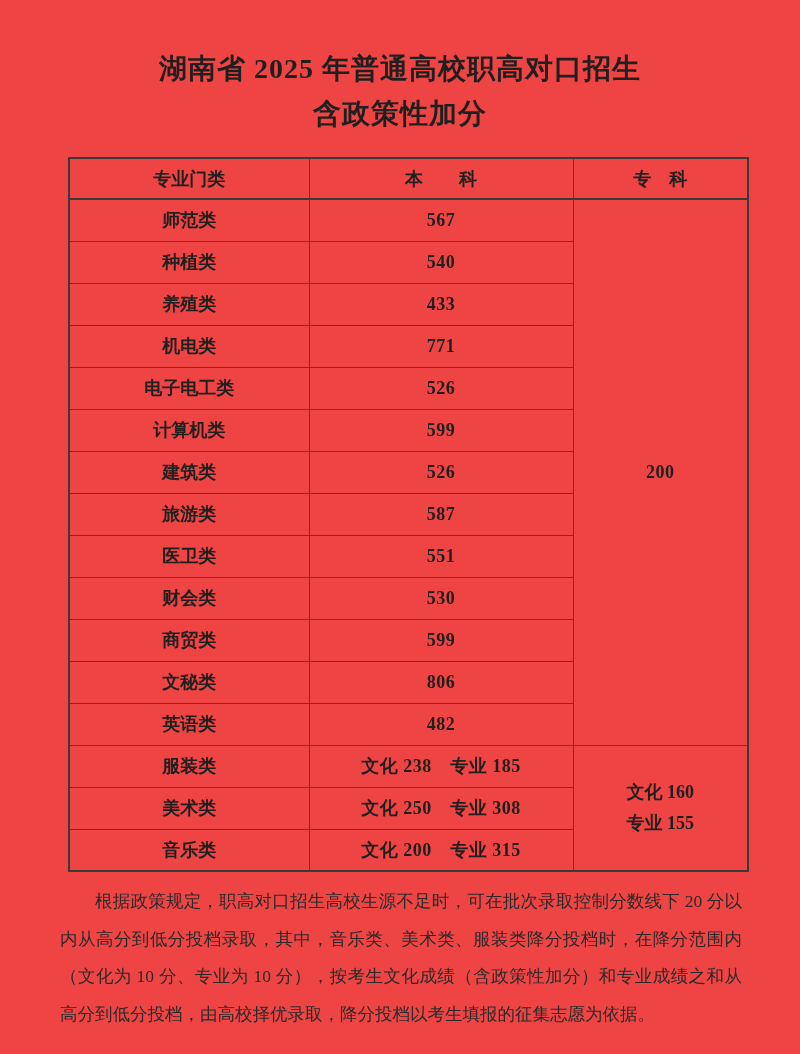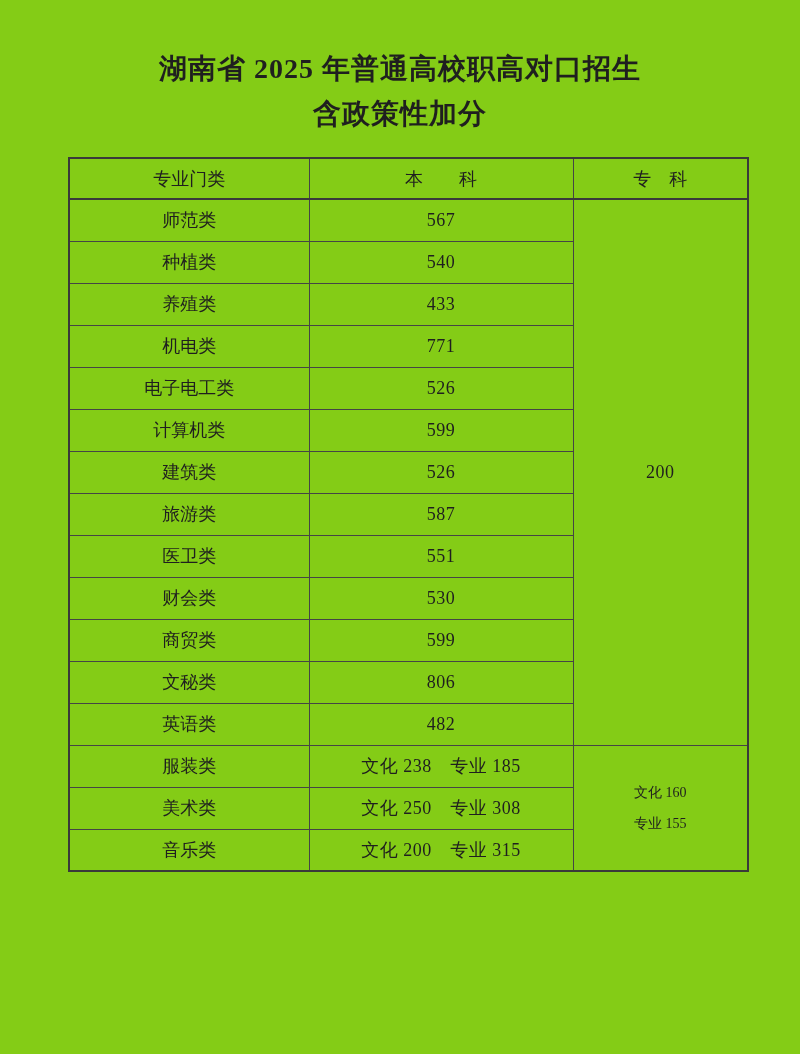--- a/index.html
+++ b/index.html
@@ -6,21 +6,21 @@
   html, body {
     width: 800px;
     background: #fdfdfd;
     font-family: "Liberation Serif", "DejaVu Serif", serif;
     color: #1f1f1f;
   }
   .page {
     position: relative;
     width: 800px;
     height: 1054px;
-    background: #84cc16;
+    background: #ef4444;
     overflow: hidden;
   }
   
   .title-block {
     padding-top: 46px;
     text-align: center;
   }
   .title-line {
     font-size: 28px;
     font-weight: bold;
@@ -31,37 +31,37 @@
   .score-table {
     margin: 21px 0 0 68px;
     width: 679px;
     border-collapse: collapse;
     table-layout: fixed;
   }
   .score-table td, .score-table th {
     border: 1px solid #454545;
     text-align: center;
     vertical-align: middle;
-    font-weight: normal;
+    font-weight: bold;
     font-size: 18px;
     height: 42px;
     overflow: hidden;
   }
   .score-table { border: 2px solid #3a3a3a; }
   .score-table tr.header-row th {
     border-bottom: 2px solid #3a3a3a;
     height: 41px;
     font-size: 18px;
   }
   .col-category { width: 240px; }
   .col-benke    { width: 264px; }
   .col-zhuanke  { width: 175px; }
   .num { font-size: 19px; letter-spacing: 0.5px; }
   .merged-cell  { font-size: 19px; }
-  .merged-cell .m-line { line-height: 31px; font-size: 14px; }
+  .merged-cell .m-line { line-height: 31px; font-size: 18px; }
   
   .note-block {
     margin: 11px 60px 0 60px;
     width: 682px;
     font-size: 17.5px;
     line-height: 37.5px;
     color: #2a2a2a;
   }
   .note-line       { text-align: justify; text-align-last: justify; white-space: nowrap; }
   .note-line.first { text-indent: 2em; }
@@ -154,14 +154,20 @@
         <td>美术类</td>
         <td class="num">文化 250　专业 308</td>
       </tr>
       <tr>
         <td>音乐类</td>
         <td class="num">文化 200　专业 315</td>
       </tr>
     </tbody>
   </table>
 
+  <div class="note-block">
+    <div class="note-line first">根据政策规定，职高对口招生高校生源不足时，可在批次录取控制分数线下 20 分以</div>
+    <div class="note-line">内从高分到低分投档录取，其中，音乐类、美术类、服装类降分投档时，在降分范围内</div>
+    <div class="note-line">（文化为 10 分、专业为 10 分），按考生文化成绩（含政策性加分）和专业成绩之和从</div>
+    <div class="note-line last">高分到低分投档，由高校择优录取，降分投档以考生填报的征集志愿为依据。</div>
+  </div>
 
 </div>
 
 </body></html>

